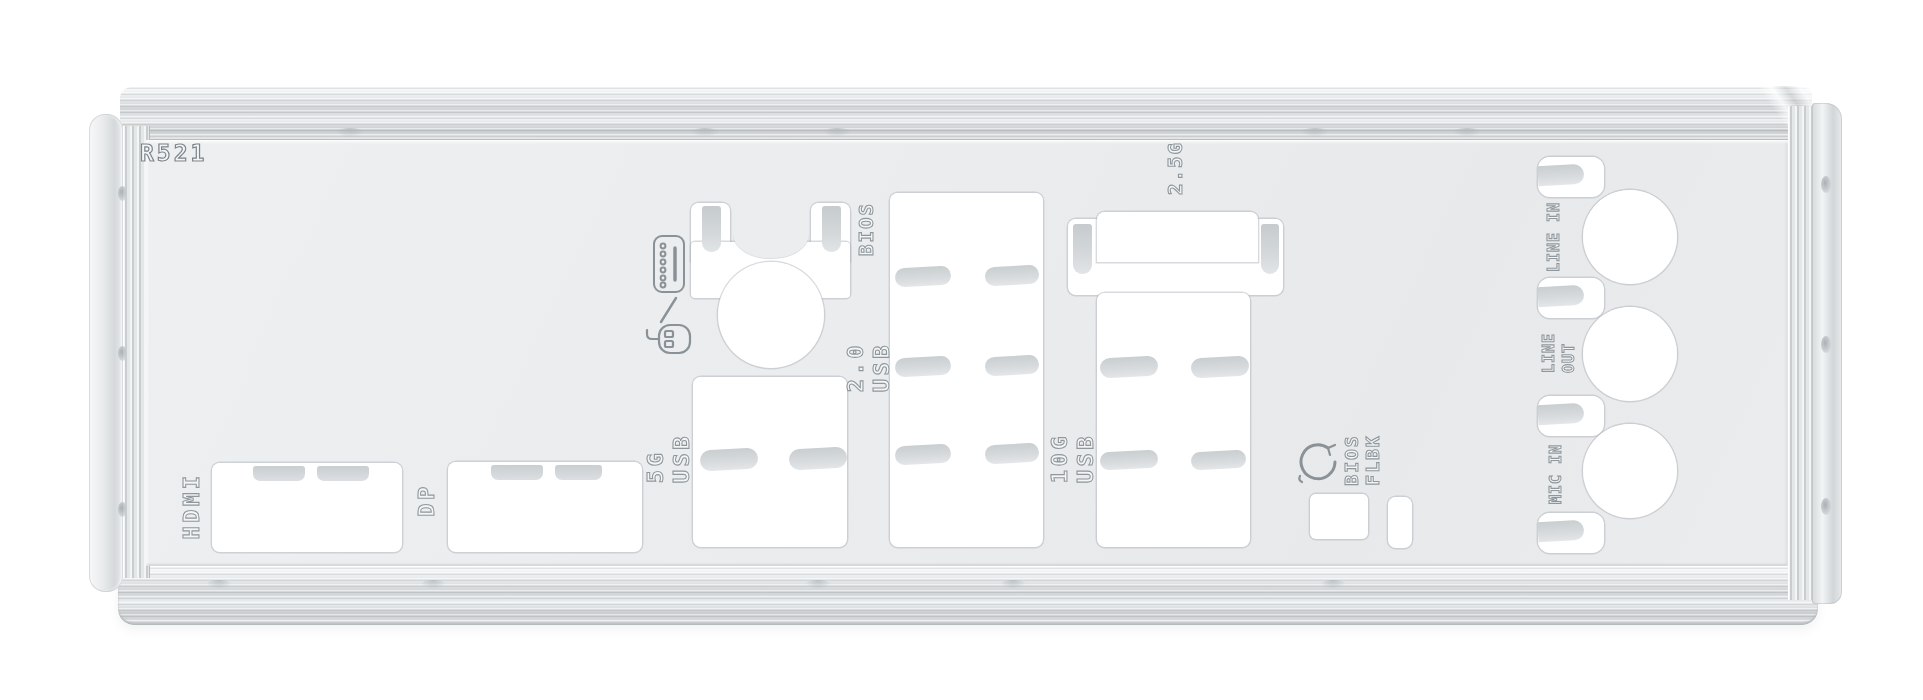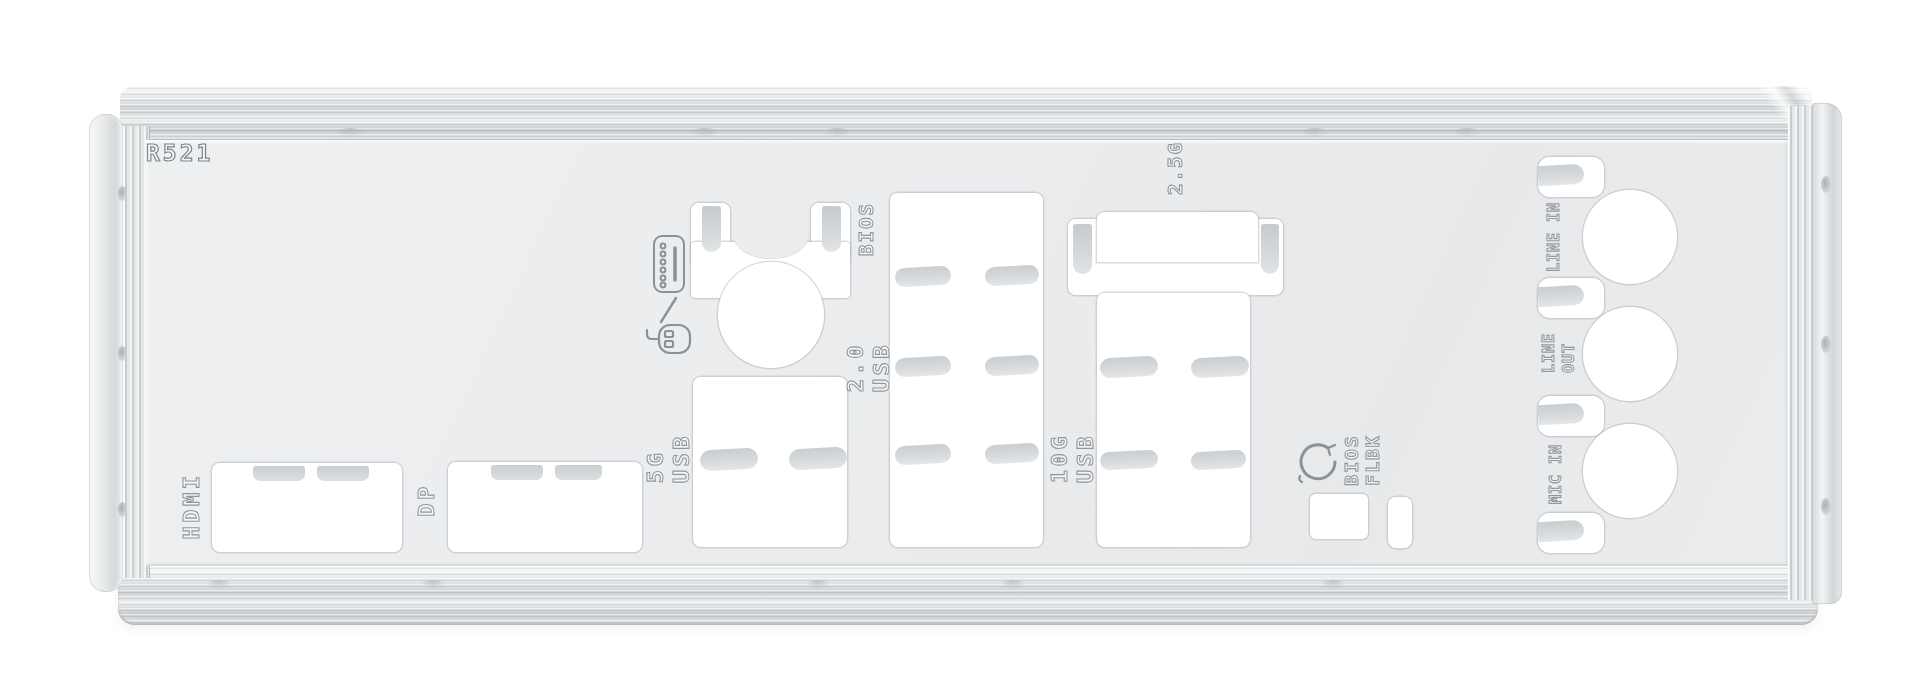--- a/index.html
+++ b/index.html
@@ -83,21 +83,21 @@
   <div class="abs dimple" style="left:1821px;top:498px;width:10px;height:17px;"></div>
 
   <div class="abs wing" style="left:89px;top:114px;width:34px;height:478px;"></div>
   <div class="abs vridges" style="left:123px;top:126px;width:27px;height:452px;"></div>
   <div class="abs dimple" style="left:118px;top:186px;width:9px;height:15px;"></div>
   <div class="abs dimple" style="left:118px;top:346px;width:9px;height:15px;"></div>
   <div class="abs dimple" style="left:118px;top:502px;width:9px;height:15px;"></div>
 
   <div class="abs face" style="left:146px;top:140px;width:1642px;height:426px;"></div>
 
-  <div class="abs lbl code" style="left:146px;top:140px;">R521</div>
+  <div class="abs lbl code" style="left:140px;top:140px;">R521</div>
 
   <div class="abs cut" style="left:212px;top:463px;width:190px;height:89px;"></div>
   <div class="abs tab-flat" style="left:253px;top:466px;width:52px;height:15px;"></div>
   <div class="abs tab-flat" style="left:317px;top:466px;width:52px;height:15px;"></div>
   <div class="abs lbl big rot" style="left:192px;top:506px;">HDMI</div>
 
   <div class="abs cut" style="left:448px;top:462px;width:194px;height:90px;"></div>
   <div class="abs tab-flat" style="left:491px;top:465px;width:52px;height:15px;"></div>
   <div class="abs tab-flat" style="left:555px;top:465px;width:47px;height:15px;"></div>
   <div class="abs lbl big rot" style="left:427px;top:500px;">DP</div>

